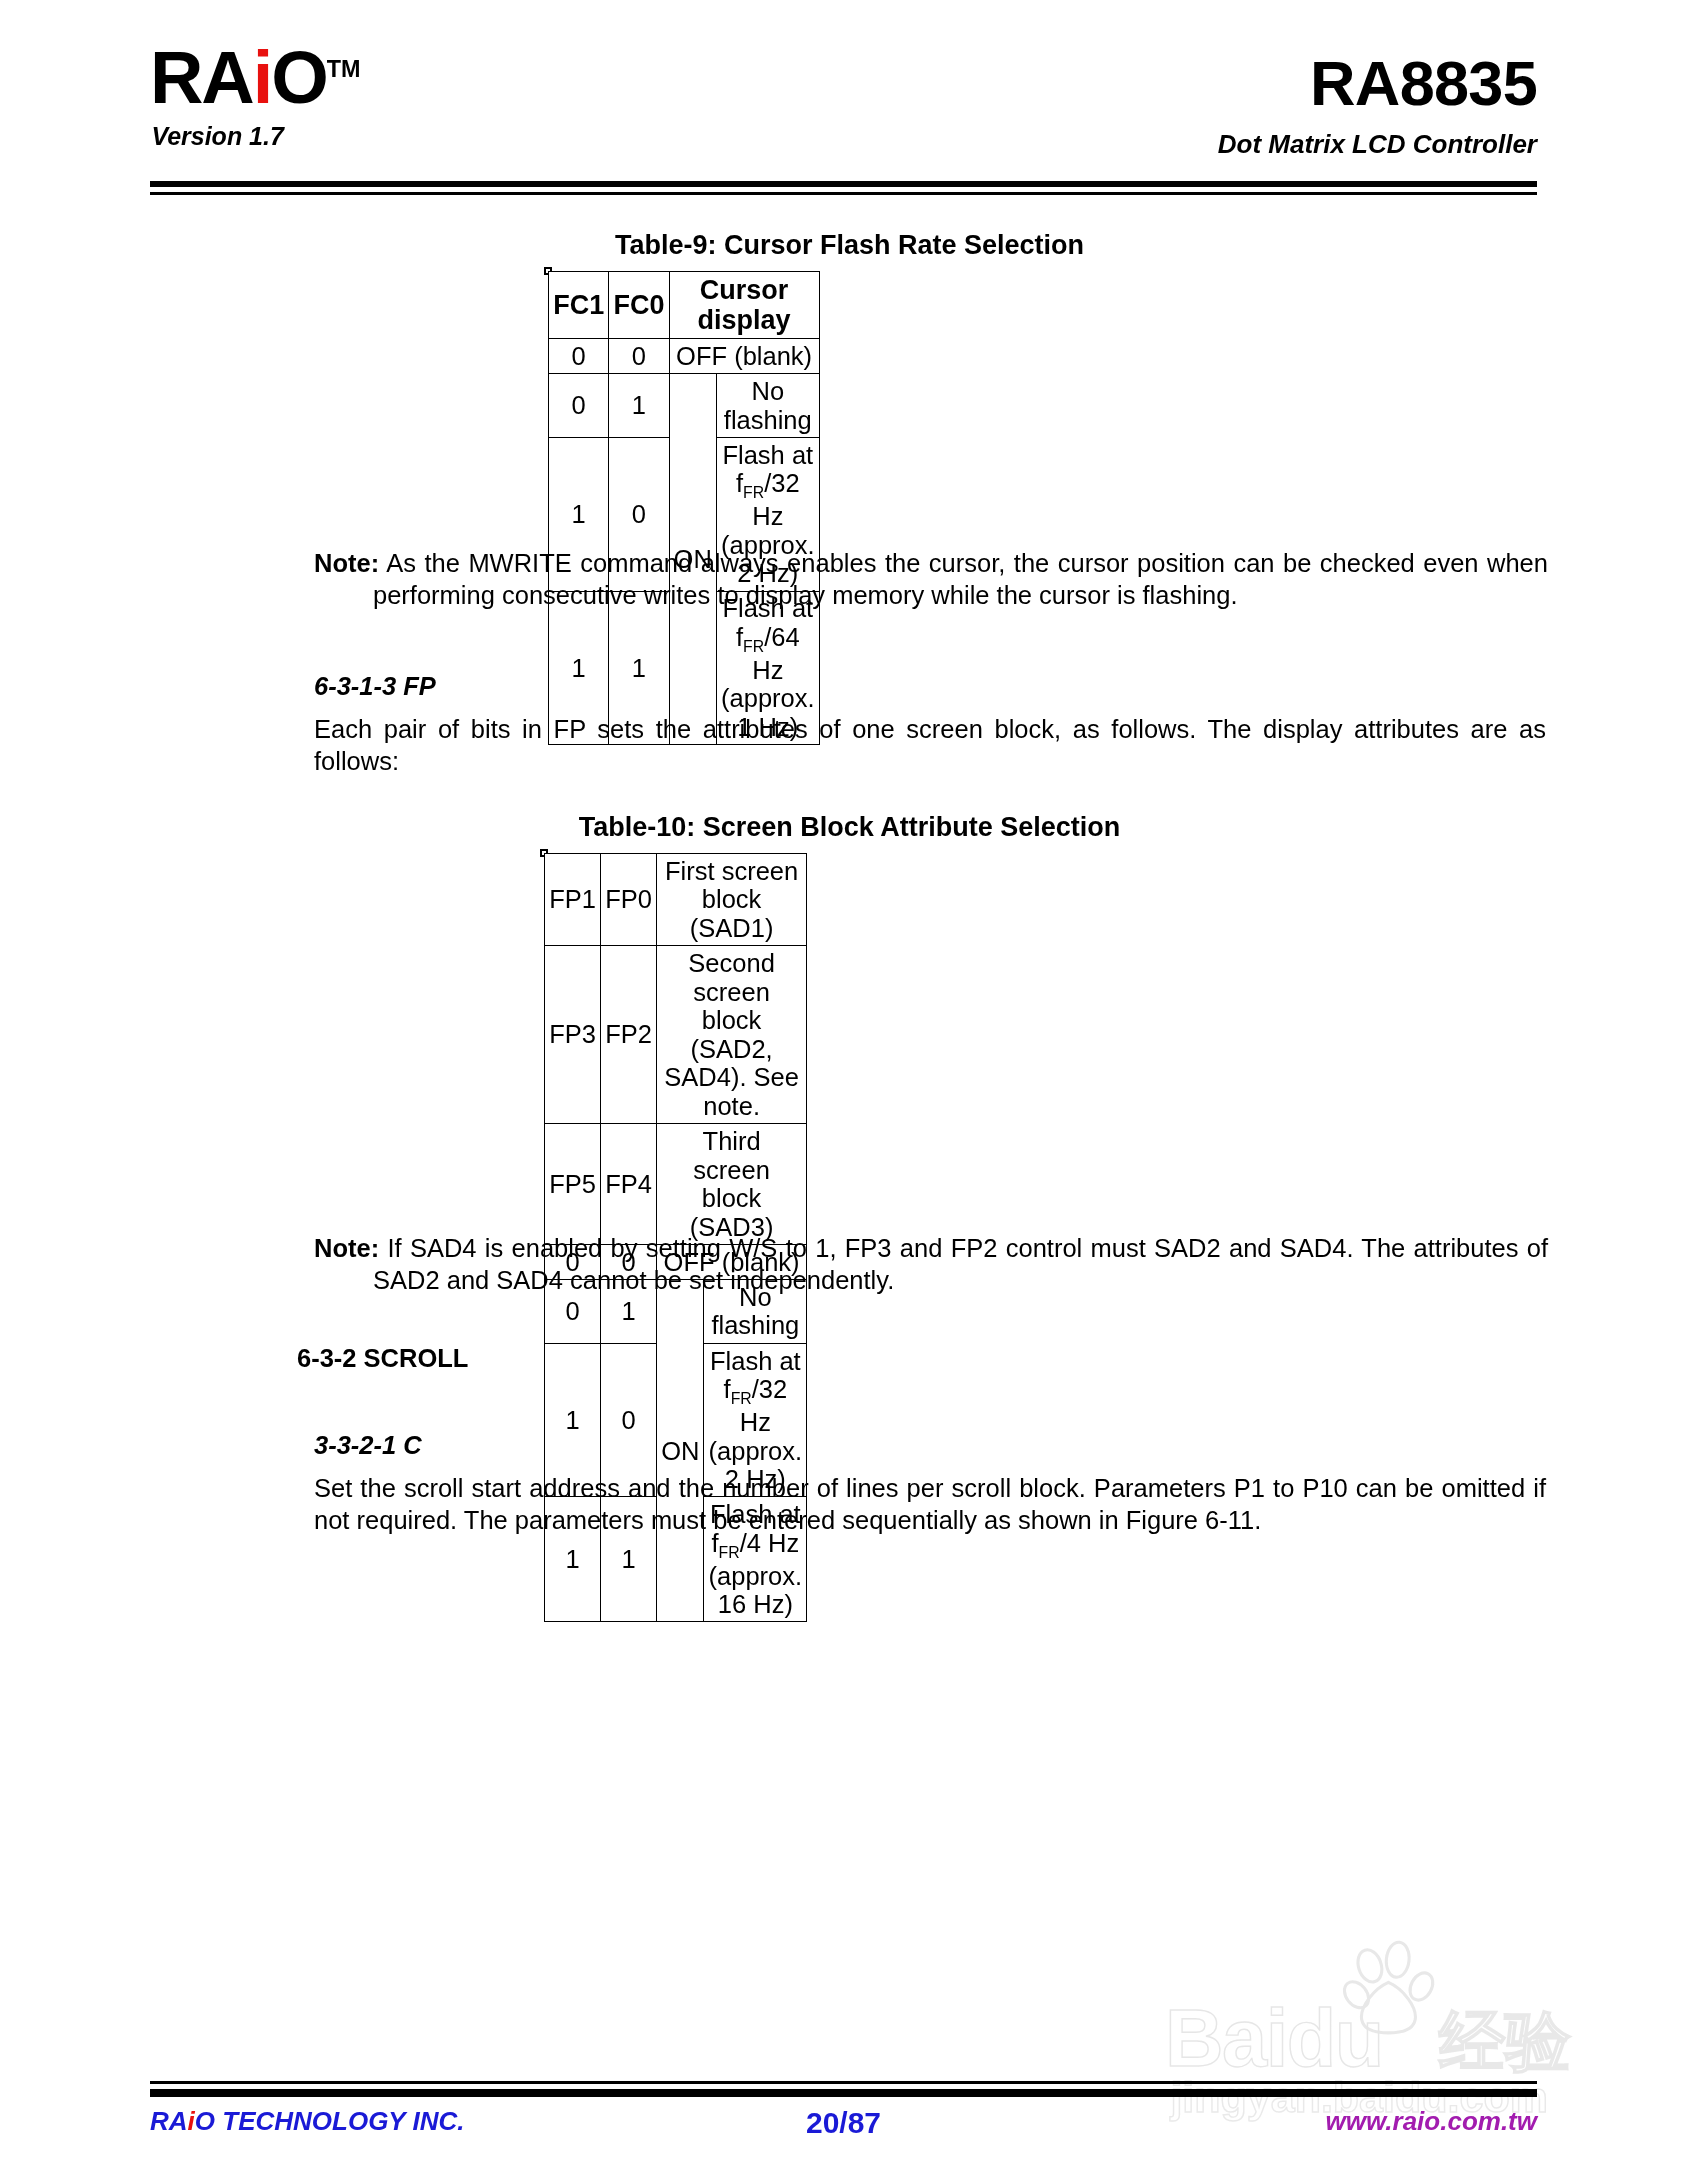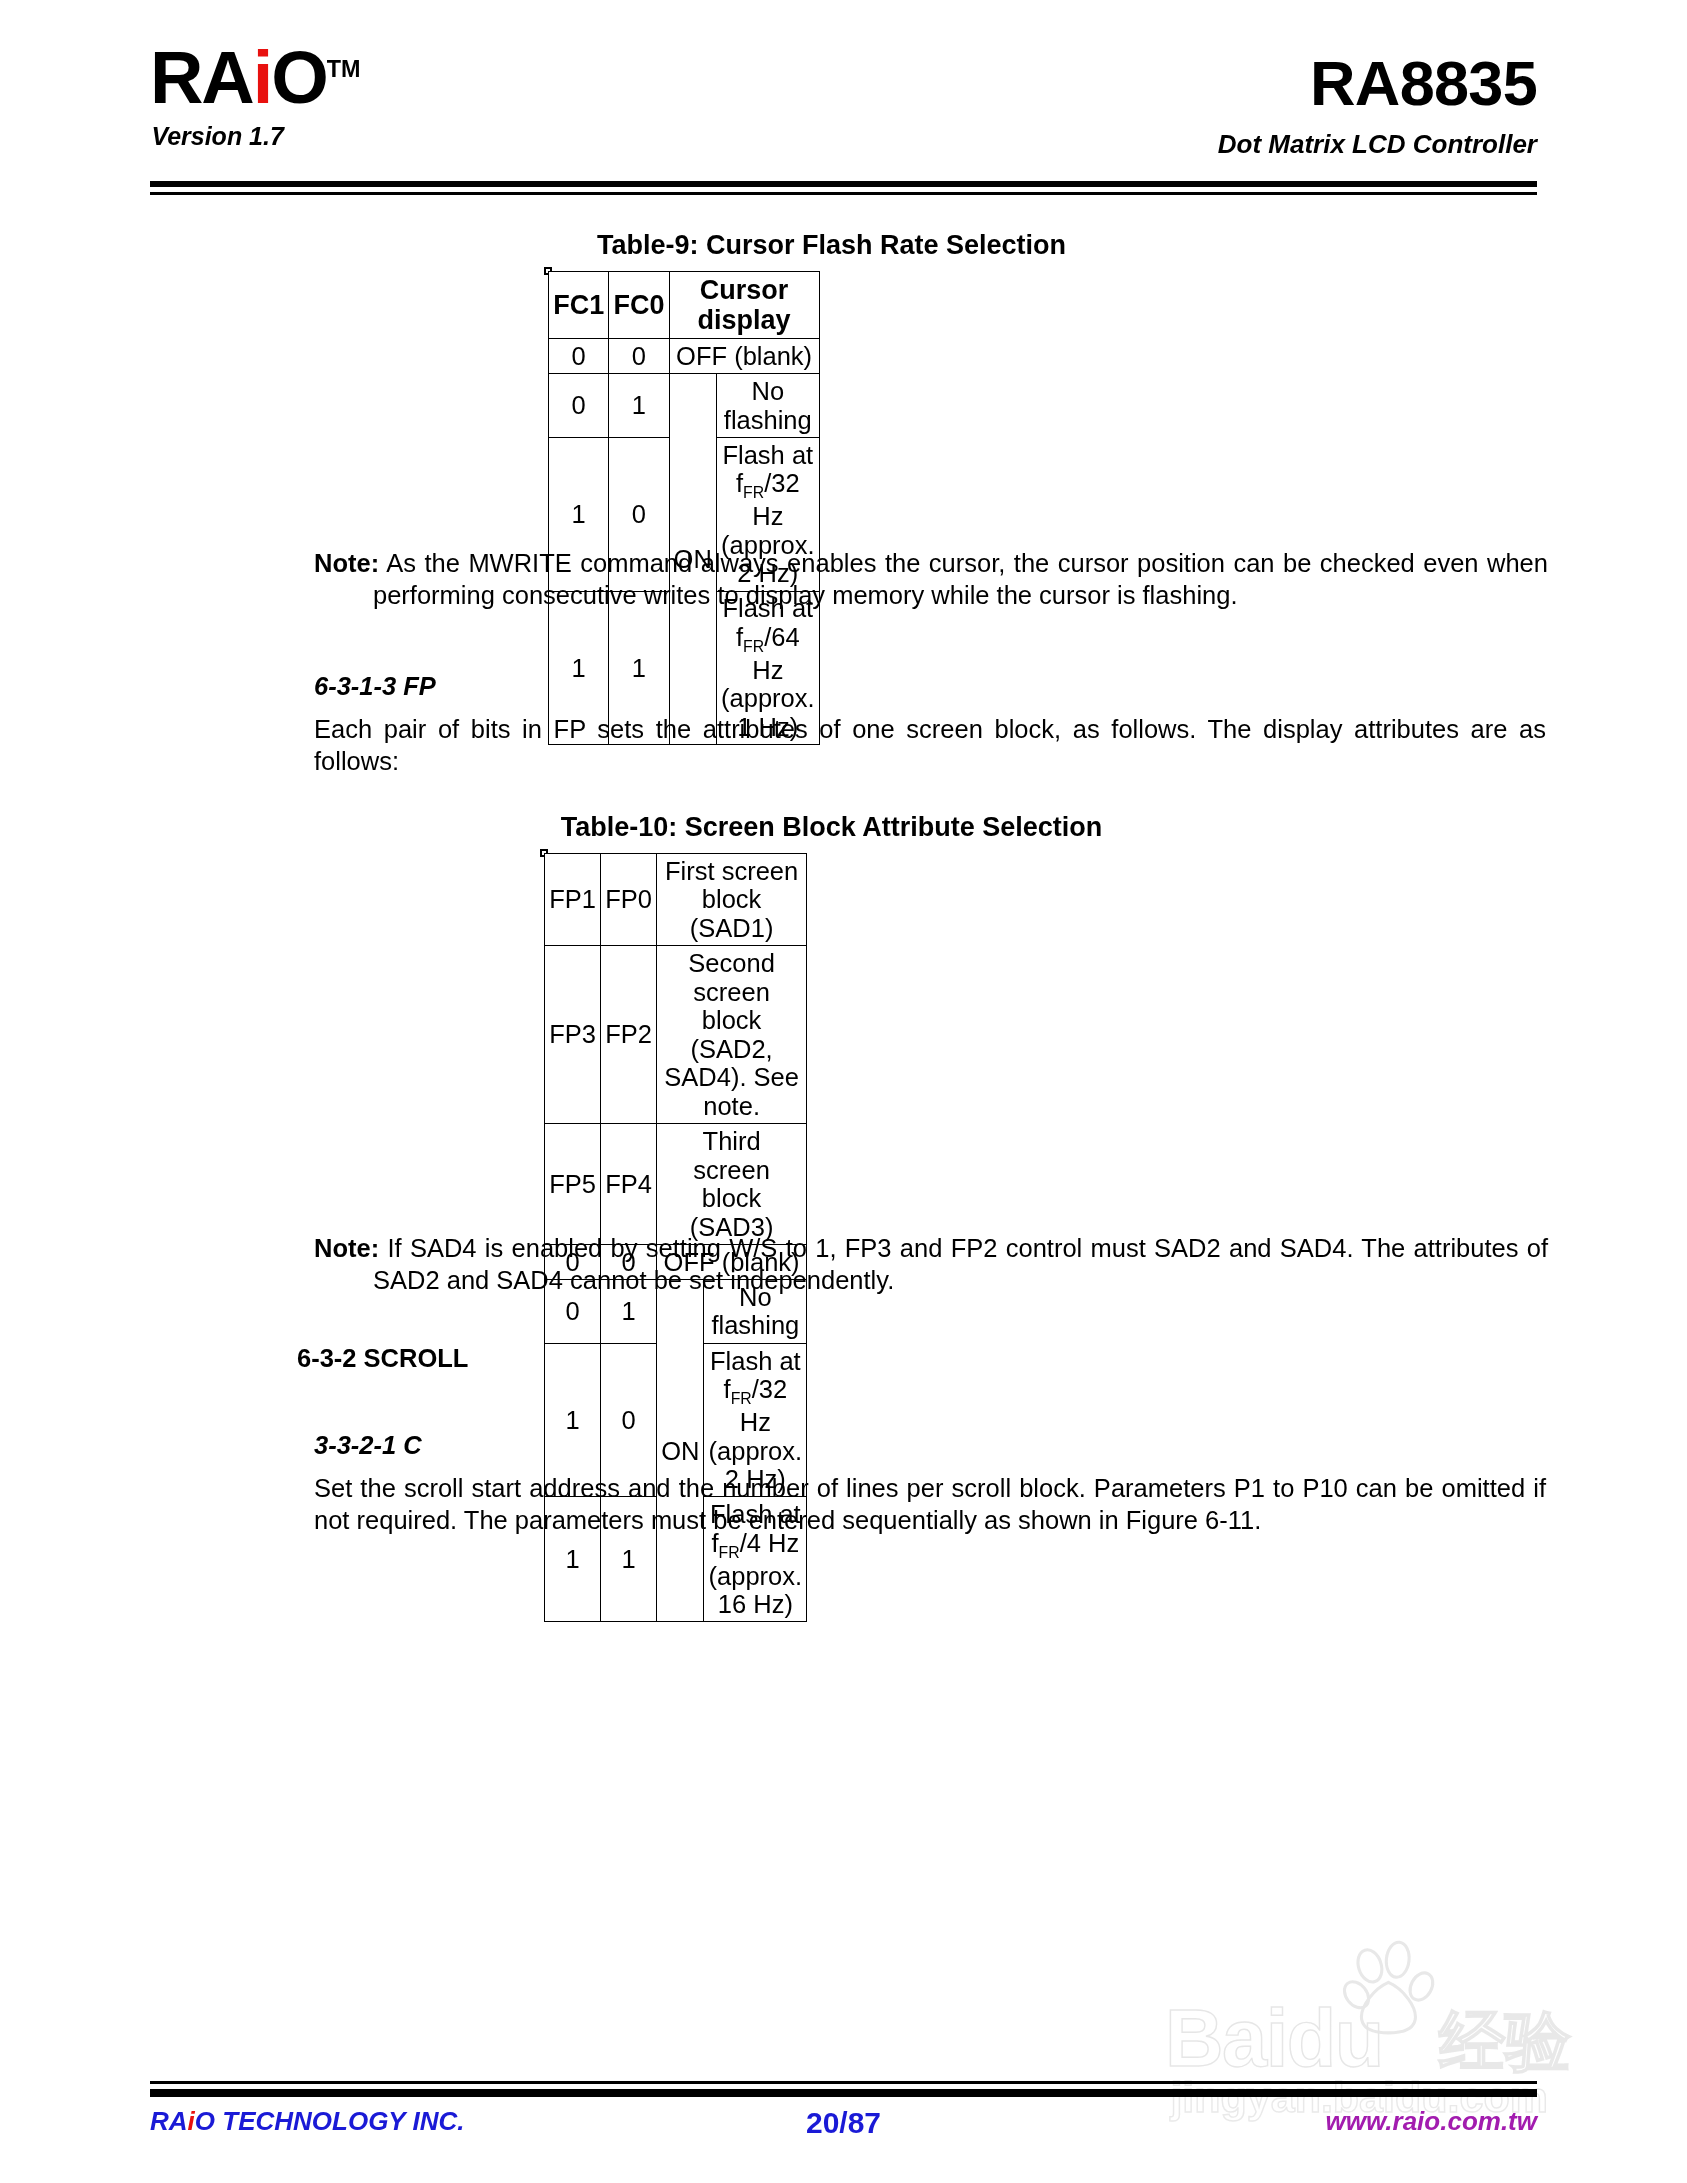--- a/index.html
+++ b/index.html
@@ -99,21 +99,21 @@
     height: 2.8px;
     background: #000000;
   }
   #hdr-rule-thick { top: 181px; }
   #hdr-rule-thin  { top: 192px; }
 
   
   .tbl-title {
     position: absolute;
     width: 1387px;
-    left: 138px;
+    left: 156px;
     text-align: center;
     font-size: 27px;
     font-weight: bold;
     white-space: nowrap;
   }
   .dtable {
     position: absolute;
     border-collapse: collapse;
     table-layout: fixed;
     background: #ffffff;

